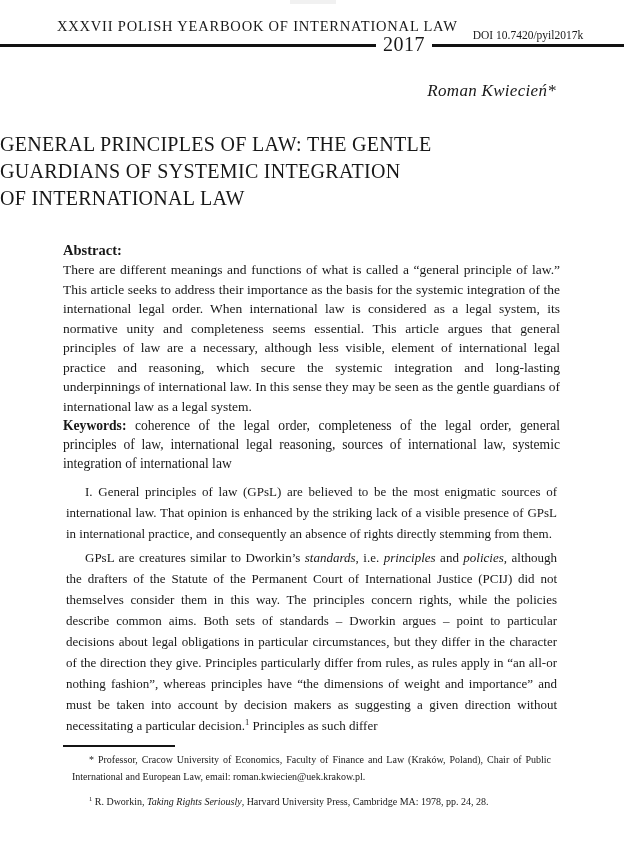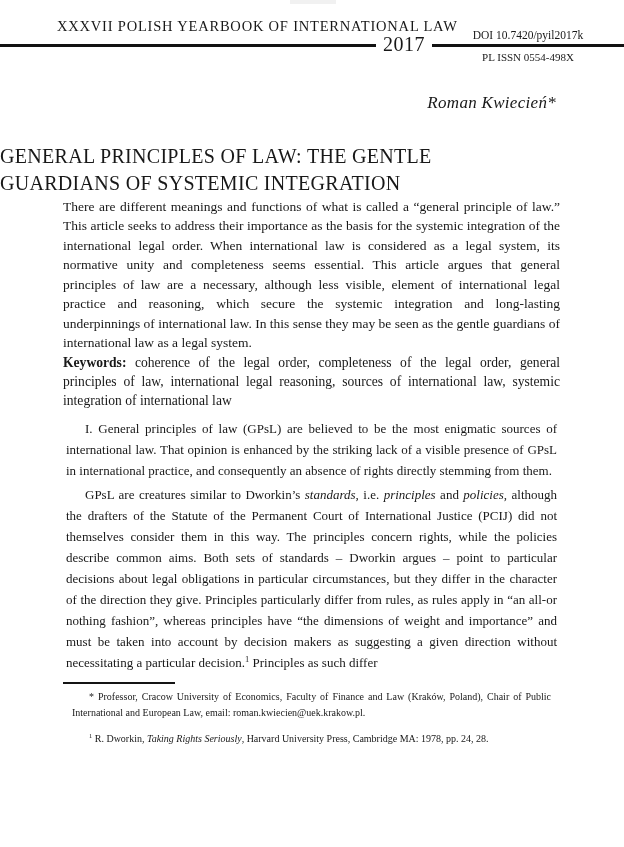--- a/index.html
+++ b/index.html
@@ -99,33 +99,34 @@
 <div class="top-artifact"></div>
 
 <div>
   <div class="journal">XXXVII POLISH YEARBOOK OF INTERNATIONAL LAW</div>
   <div class="rule-row">
     <div class="rule-left"></div>
     <div class="year">2017</div>
     <div class="right-col">
       <div class="doi">DOI 10.7420/pyil2017k</div>
       <div class="rule-right"></div>
-      <div class="issn">PL ISSN 0554-498X</div>
     </div>
   </div>
 </div>
 
 <div class="author">Roman Kwiecień*</div>
 
 <div class="paper-title">
   <div>GENERAL PRINCIPLES OF LAW: THE GENTLE</div>
   <div>GUARDIANS OF SYSTEMIC INTEGRATION</div>
+  <div>OF INTERNATIONAL LAW</div>
 </div>
 
 <div class="content">
+  <div class="abstract-heading">Abstract:</div>
   <div class="abstract-text">There are different meanings and functions of what is called a “general principle of law.” This article seeks to address their importance as the basis for the systemic integration of the international legal order. When international law is considered as a legal system, its normative unity and completeness seems essential. This article argues that general principles of law are a necessary, although less visible, element of international legal practice and reasoning, which secure the systemic integration and long-lasting underpinnings of international law. In this sense they may be seen as the gentle guardians of international law as a legal system.</div>
 
   <div class="keywords"><span class="kw-label">Keywords:</span><span> coherence of the legal order, completeness of the legal order, general principles of law, international legal reasoning, sources of international law, systemic integration of international law</span></div>
 
   <p class="body-para first">I. General principles of law (GPsL) are believed to be the most enigmatic sources of international law. That opinion is enhanced by the striking lack of a visible presence of GPsL in international practice, and consequently an absence of rights directly stemming from them.</p>
   <p class="body-para"><span>GPsL are creatures similar to Dworkin’s </span><span style="font-style: italic;">standards</span><span>, i.e. </span><span style="font-style: italic;">principles</span><span> and </span><span style="font-style: italic;">policies</span><span>, although the drafters of the Statute of the Permanent Court of International Justice (PCIJ) did not themselves consider them in this way. The principles concern rights, while the policies describe common aims. Both sets of standards – Dworkin argues – point to particular decisions about legal obligations in particular circumstances, but they differ in the character of the direction they give. Principles particularly differ from rules, as rules apply in “an all-or nothing fashion”, whereas principles have “the dimensions of weight and importance” and must be taken into account by decision makers as suggesting a given direction without necessitating a particular decision.</span><sup>1</sup><span> Principles as such differ</span></p>
 
   <div class="footnote-sep"></div>
   <p class="footnote first">* Professor, Cracow University of Economics, Faculty of Finance and Law (Kraków, Poland), Chair of Public International and European Law, email: roman.kwiecien@uek.krakow.pl.</p>
   <p class="footnote"><sup>1</sup><span> R. Dworkin, </span><span style="font-style: italic;">Taking Rights Seriously</span><span>, Harvard University Press, Cambridge MA: 1978, pp. 24, 28.</span></p>

